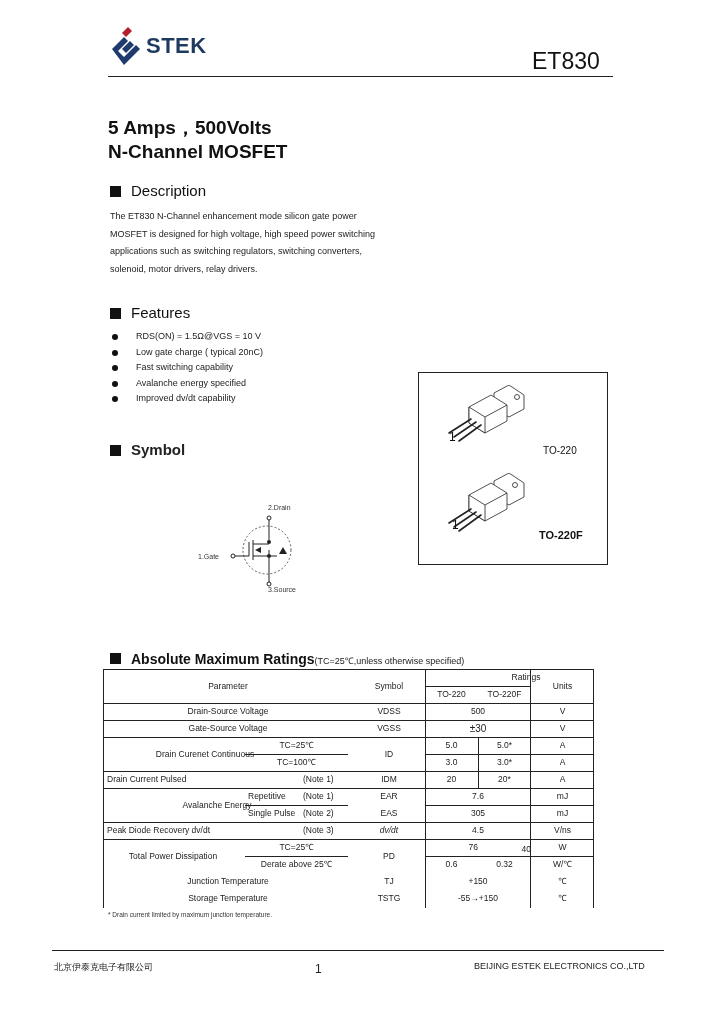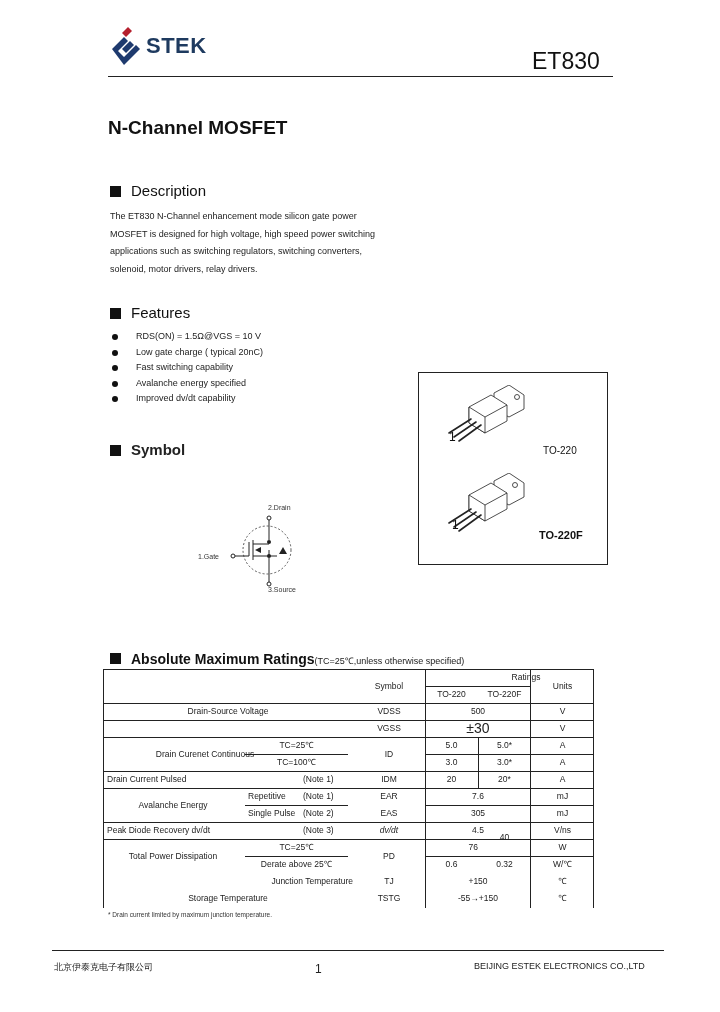--- a/index.html
+++ b/index.html
@@ -42,20 +42,21 @@
     <polygon points="14,6 20,0 24,4 18,10" fill="#b5202e"></polygon>
     <polygon points="4,22 16,10 20,14 10,24 16,30 28,18 32,22 16,38" fill="#1e3a6e"></polygon>
     <polygon points="14,22 22,14 26,18 18,26" fill="#1e3a6e"></polygon>
   </svg>
 </div>
 <div class="abs logo-text" data-name="brand-name">STEK</div>
 <div class="abs part-no" data-name="part-number">ET830</div>
 <div class="abs header-rule" data-name="header-divider"></div>
 
 <div class="abs title" data-name="page-title">
+  <div data-name="title-line-1">5 Amps，500Volts</div>
   <div data-name="title-line-2">N-Channel MOSFET</div>
 </div>
 
 <div class="abs section-head" style="left:110px; top:182px;" data-name="description-heading">
   <span class="sq" data-name="square-bullet-icon"></span><span>Description</span>
 </div>
 <div class="abs desc" data-name="description-text">
   <div>The ET830 N-Channel enhancement mode silicon gate   power</div>
   <div>MOSFET is designed for high voltage, high speed power switching</div>
   <div>applications such as switching regulators, switching converters,</div>
@@ -167,54 +168,56 @@
       <line x1="322" y1="187.5" x2="491" y2="187.5"></line>
 
       <line x1="375.5" y1="68" x2="375.5" y2="119"></line>
 
       <line x1="142" y1="85.5" x2="245" y2="85.5"></line>
       <line x1="142" y1="136.5" x2="245" y2="136.5"></line>
       <line x1="142" y1="187.5" x2="245" y2="187.5"></line>
     </g>
   </svg>
 
+  <div class="abs cell" style="left:0; top:0; width:250px; height:34px; line-height:34px; text-align:center; font-size:8.5px;" data-name="col-parameter">Parameter</div>
   <div class="abs" style="left:250px; top:0; width:72px; height:34px; line-height:34px; text-align:center; font-size:8.5px;" data-name="col-symbol">Symbol</div>
   <div class="abs" style="left:322px; top:0; width:106px; height:17px; line-height:17px; text-align:center; font-size:8.5px;margin-left:48px;" data-name="col-ratings">Ratings</div>
   <div class="abs" style="left:322px; top:17px; width:53px; height:17px; line-height:17px; text-align:center; font-size:8.5px;" data-name="col-to220">TO-220</div>
   <div class="abs" style="left:375px; top:17px; width:53px; height:17px; line-height:17px; text-align:center; font-size:8.5px;" data-name="col-to220f">TO-220F</div>
   <div class="abs" style="left:428px; top:0; width:63px; height:34px; line-height:34px; text-align:center; font-size:8.5px;" data-name="col-units">Units</div>
 
   <div class="abs" style="left:0; top:34px; width:250px; height:17px; line-height:17px; text-align:center; font-size:8.5px;" data-name="param-vdss">Drain-Source Voltage</div>
   <div class="abs" style="left:250px; top:34px; width:72px; height:17px; line-height:17px; text-align:center; font-size:8.5px;" data-name="symbol-vdss">VDSS</div>
   <div class="abs" style="left:322px; top:34px; width:106px; height:17px; line-height:17px; text-align:center; font-size:8.5px;" data-name="value-vdss">500</div>
   <div class="abs" style="left:428px; top:34px; width:63px; height:17px; line-height:17px; text-align:center; font-size:8.5px;" data-name="unit-vdss">V</div>
 
+  <div class="abs" style="left:0; top:51px; width:250px; height:17px; line-height:17px; text-align:center; font-size:8.5px;" data-name="param-vgss">Gate-Source Voltage</div>
   <div class="abs" style="left:250px; top:51px; width:72px; height:17px; line-height:17px; text-align:center; font-size:8.5px;" data-name="symbol-vgss">VGSS</div>
-  <div class="abs" style="left:322px; top:51px; width:106px; height:17px; line-height:17px; text-align:center; font-size:14px;" data-name="value-vgss">±30</div>
+  <div class="abs" style="left:322px; top:51px; width:106px; height:17px; line-height:17px; text-align:center; font-size:10px;" data-name="value-vgss">±30</div>
   <div class="abs" style="left:428px; top:51px; width:63px; height:17px; line-height:17px; text-align:center; font-size:8.5px;" data-name="unit-vgss">V</div>
 
   <div class="abs" style="left:0; top:68px; width:140px; height:34px; line-height:34px; text-align:center; font-size:8.5px;padding-left:32px;" data-name="param-id">Drain Curenet Continuous</div>
   <div class="abs" style="left:142px; top:68px; width:103px; height:17px; line-height:17px; text-align:center; font-size:8.5px;" data-name="cond-id-25">TC=25℃</div>
   <div class="abs" style="left:142px; top:85px; width:103px; height:17px; line-height:17px; text-align:center; font-size:8.5px;" data-name="cond-id-100">TC=100℃</div>
   <div class="abs" style="left:250px; top:68px; width:72px; height:34px; line-height:34px; text-align:center; font-size:8.5px;" data-name="symbol-id">ID</div>
   <div class="abs" style="left:322px; top:68px; width:53px; height:17px; line-height:17px; text-align:center; font-size:8.5px;" data-name="value-id-25-to220">5.0</div>
   <div class="abs" style="left:375px; top:68px; width:53px; height:17px; line-height:17px; text-align:center; font-size:8.5px;" data-name="value-id-25-to220f">5.0*</div>
   <div class="abs" style="left:428px; top:68px; width:63px; height:17px; line-height:17px; text-align:center; font-size:8.5px;" data-name="unit-id-25">A</div>
   <div class="abs" style="left:322px; top:85px; width:53px; height:17px; line-height:17px; text-align:center; font-size:8.5px;" data-name="value-id-100-to220">3.0</div>
   <div class="abs" style="left:375px; top:85px; width:53px; height:17px; line-height:17px; text-align:center; font-size:8.5px;" data-name="value-id-100-to220f">3.0*</div>
   <div class="abs" style="left:428px; top:85px; width:63px; height:17px; line-height:17px; text-align:center; font-size:8.5px;" data-name="unit-id-100">A</div>
 
   <div class="abs" style="left:4px; top:102px; width:140px; height:17px; line-height:17px; text-align:left; font-size:8.5px;" data-name="param-idm">Drain Current Pulsed</div>
   <div class="abs" style="left:200px; top:102px; width:50px; height:17px; line-height:17px; text-align:left; font-size:8.5px;" data-name="note-idm">(Note 1)</div>
   <div class="abs" style="left:250px; top:102px; width:72px; height:17px; line-height:17px; text-align:center; font-size:8.5px;" data-name="symbol-idm">IDM</div>
   <div class="abs" style="left:322px; top:102px; width:53px; height:17px; line-height:17px; text-align:center; font-size:8.5px;" data-name="value-idm-to220">20</div>
   <div class="abs" style="left:375px; top:102px; width:53px; height:17px; line-height:17px; text-align:center; font-size:8.5px;" data-name="value-idm-to220f">20*</div>
   <div class="abs" style="left:428px; top:102px; width:63px; height:17px; line-height:17px; text-align:center; font-size:8.5px;" data-name="unit-idm">A</div>
 
-  <div class="abs" style="left:0; top:119px; width:140px; height:34px; line-height:34px; text-align:center; font-size:8.5px;" data-name="param-avalanche">Avalanche Energy</div>
+  <div class="abs" style="left:0; top:119px; width:140px; height:34px; line-height:34px; text-align:center; font-size:8.5px;padding-left:44px;" data-name="param-avalanche">Avalanche Energy</div>
   <div class="abs" style="left:145px; top:119px; width:60px; height:17px; line-height:17px; text-align:left; font-size:8.5px;" data-name="cond-repetitive">Repetitive</div>
   <div class="abs" style="left:200px; top:119px; width:50px; height:17px; line-height:17px; text-align:left; font-size:8.5px;" data-name="note-ear">(Note 1)</div>
   <div class="abs" style="left:145px; top:136px; width:60px; height:17px; line-height:17px; text-align:left; font-size:8.5px;" data-name="cond-single-pulse">Single Pulse</div>
   <div class="abs" style="left:200px; top:136px; width:50px; height:17px; line-height:17px; text-align:left; font-size:8.5px;" data-name="note-eas">(Note 2)</div>
   <div class="abs" style="left:250px; top:119px; width:72px; height:17px; line-height:17px; text-align:center; font-size:8.5px;" data-name="symbol-ear">EAR</div>
   <div class="abs" style="left:250px; top:136px; width:72px; height:17px; line-height:17px; text-align:center; font-size:8.5px;" data-name="symbol-eas">EAS</div>
   <div class="abs" style="left:322px; top:119px; width:106px; height:17px; line-height:17px; text-align:center; font-size:8.5px;" data-name="value-ear">7.6</div>
   <div class="abs" style="left:322px; top:136px; width:106px; height:17px; line-height:17px; text-align:center; font-size:8.5px;" data-name="value-eas">305</div>
   <div class="abs" style="left:428px; top:119px; width:63px; height:17px; line-height:17px; text-align:center; font-size:8.5px;" data-name="unit-ear">mJ</div>
   <div class="abs" style="left:428px; top:136px; width:63px; height:17px; line-height:17px; text-align:center; font-size:8.5px;" data-name="unit-eas">mJ</div>
@@ -223,27 +226,27 @@
   <div class="abs" style="left:200px; top:153px; width:50px; height:17px; line-height:17px; text-align:left; font-size:8.5px;" data-name="note-dvdt">(Note 3)</div>
   <div class="abs" style="left:250px; top:153px; width:72px; height:17px; line-height:17px; text-align:center; font-size:8.5px;font-style:italic;" data-name="symbol-dvdt">dv/dt</div>
   <div class="abs" style="left:322px; top:153px; width:106px; height:17px; line-height:17px; text-align:center; font-size:8.5px;" data-name="value-dvdt">4.5</div>
   <div class="abs" style="left:428px; top:153px; width:63px; height:17px; line-height:17px; text-align:center; font-size:8.5px;" data-name="unit-dvdt">V/ns</div>
 
   <div class="abs" style="left:0; top:170px; width:140px; height:34px; line-height:34px; text-align:center; font-size:8.5px;" data-name="param-pd">Total Power Dissipation</div>
   <div class="abs" style="left:142px; top:170px; width:103px; height:17px; line-height:17px; text-align:center; font-size:8.5px;" data-name="cond-pd-25">TC=25℃</div>
   <div class="abs" style="left:142px; top:187px; width:103px; height:17px; line-height:17px; text-align:center; font-size:8.5px;" data-name="cond-pd-derate">Derate above 25℃</div>
   <div class="abs" style="left:250px; top:170px; width:72px; height:34px; line-height:34px; text-align:center; font-size:8.5px;" data-name="symbol-pd">PD</div>
   <div class="abs" style="left:322px; top:170px; width:53px; height:17px; line-height:17px; text-align:right; font-size:8.5px;" data-name="value-pd-to220">76</div>
-  <div class="abs" style="left:375px; top:160px; width:53px; height:17px; line-height:17px; text-align:center; font-size:8.5px;" data-name="value-pd-to220f">40</div>
+  <div class="abs" style="left:375px; top:172px; width:53px; height:17px; line-height:17px; text-align:right; font-size:8.5px;" data-name="value-pd-to220f">40</div>
   <div class="abs" style="left:428px; top:170px; width:63px; height:17px; line-height:17px; text-align:center; font-size:8.5px;" data-name="unit-pd">W</div>
   <div class="abs" style="left:322px; top:187px; width:53px; height:17px; line-height:17px; text-align:center; font-size:8.5px;" data-name="value-derate-to220">0.6</div>
   <div class="abs" style="left:375px; top:187px; width:53px; height:17px; line-height:17px; text-align:center; font-size:8.5px;" data-name="value-derate-to220f">0.32</div>
   <div class="abs" style="left:428px; top:187px; width:63px; height:17px; line-height:17px; text-align:center; font-size:8.5px;" data-name="unit-derate">W/℃</div>
 
-  <div class="abs" style="left:0; top:204px; width:250px; height:17px; line-height:17px; text-align:right; font-size:8.5px;" data-name="param-tj">Junction Temperature</div>
+  <div class="abs" style="left:0; top:204px; width:250px; height:17px; line-height:17px; text-align:center; font-size:8.5px;" data-name="param-tj">Junction Temperature</div>
   <div class="abs" style="left:250px; top:204px; width:72px; height:17px; line-height:17px; text-align:center; font-size:8.5px;" data-name="symbol-tj">TJ</div>
   <div class="abs" style="left:322px; top:204px; width:106px; height:17px; line-height:17px; text-align:center; font-size:8.5px;" data-name="value-tj">+150</div>
   <div class="abs" style="left:428px; top:204px; width:63px; height:17px; line-height:17px; text-align:center; font-size:8.5px;" data-name="unit-tj">℃</div>
 
   <div class="abs" style="left:0; top:221px; width:250px; height:17px; line-height:17px; text-align:center; font-size:8.5px;" data-name="param-tstg">Storage Temperature</div>
   <div class="abs" style="left:250px; top:221px; width:72px; height:17px; line-height:17px; text-align:center; font-size:8.5px;" data-name="symbol-tstg">TSTG</div>
   <div class="abs" style="left:322px; top:221px; width:106px; height:17px; line-height:17px; text-align:center; font-size:8.5px;" data-name="value-tstg">-55→+150</div>
   <div class="abs" style="left:428px; top:221px; width:63px; height:17px; line-height:17px; text-align:center; font-size:8.5px;" data-name="unit-tstg">℃</div>
 </div>
 

